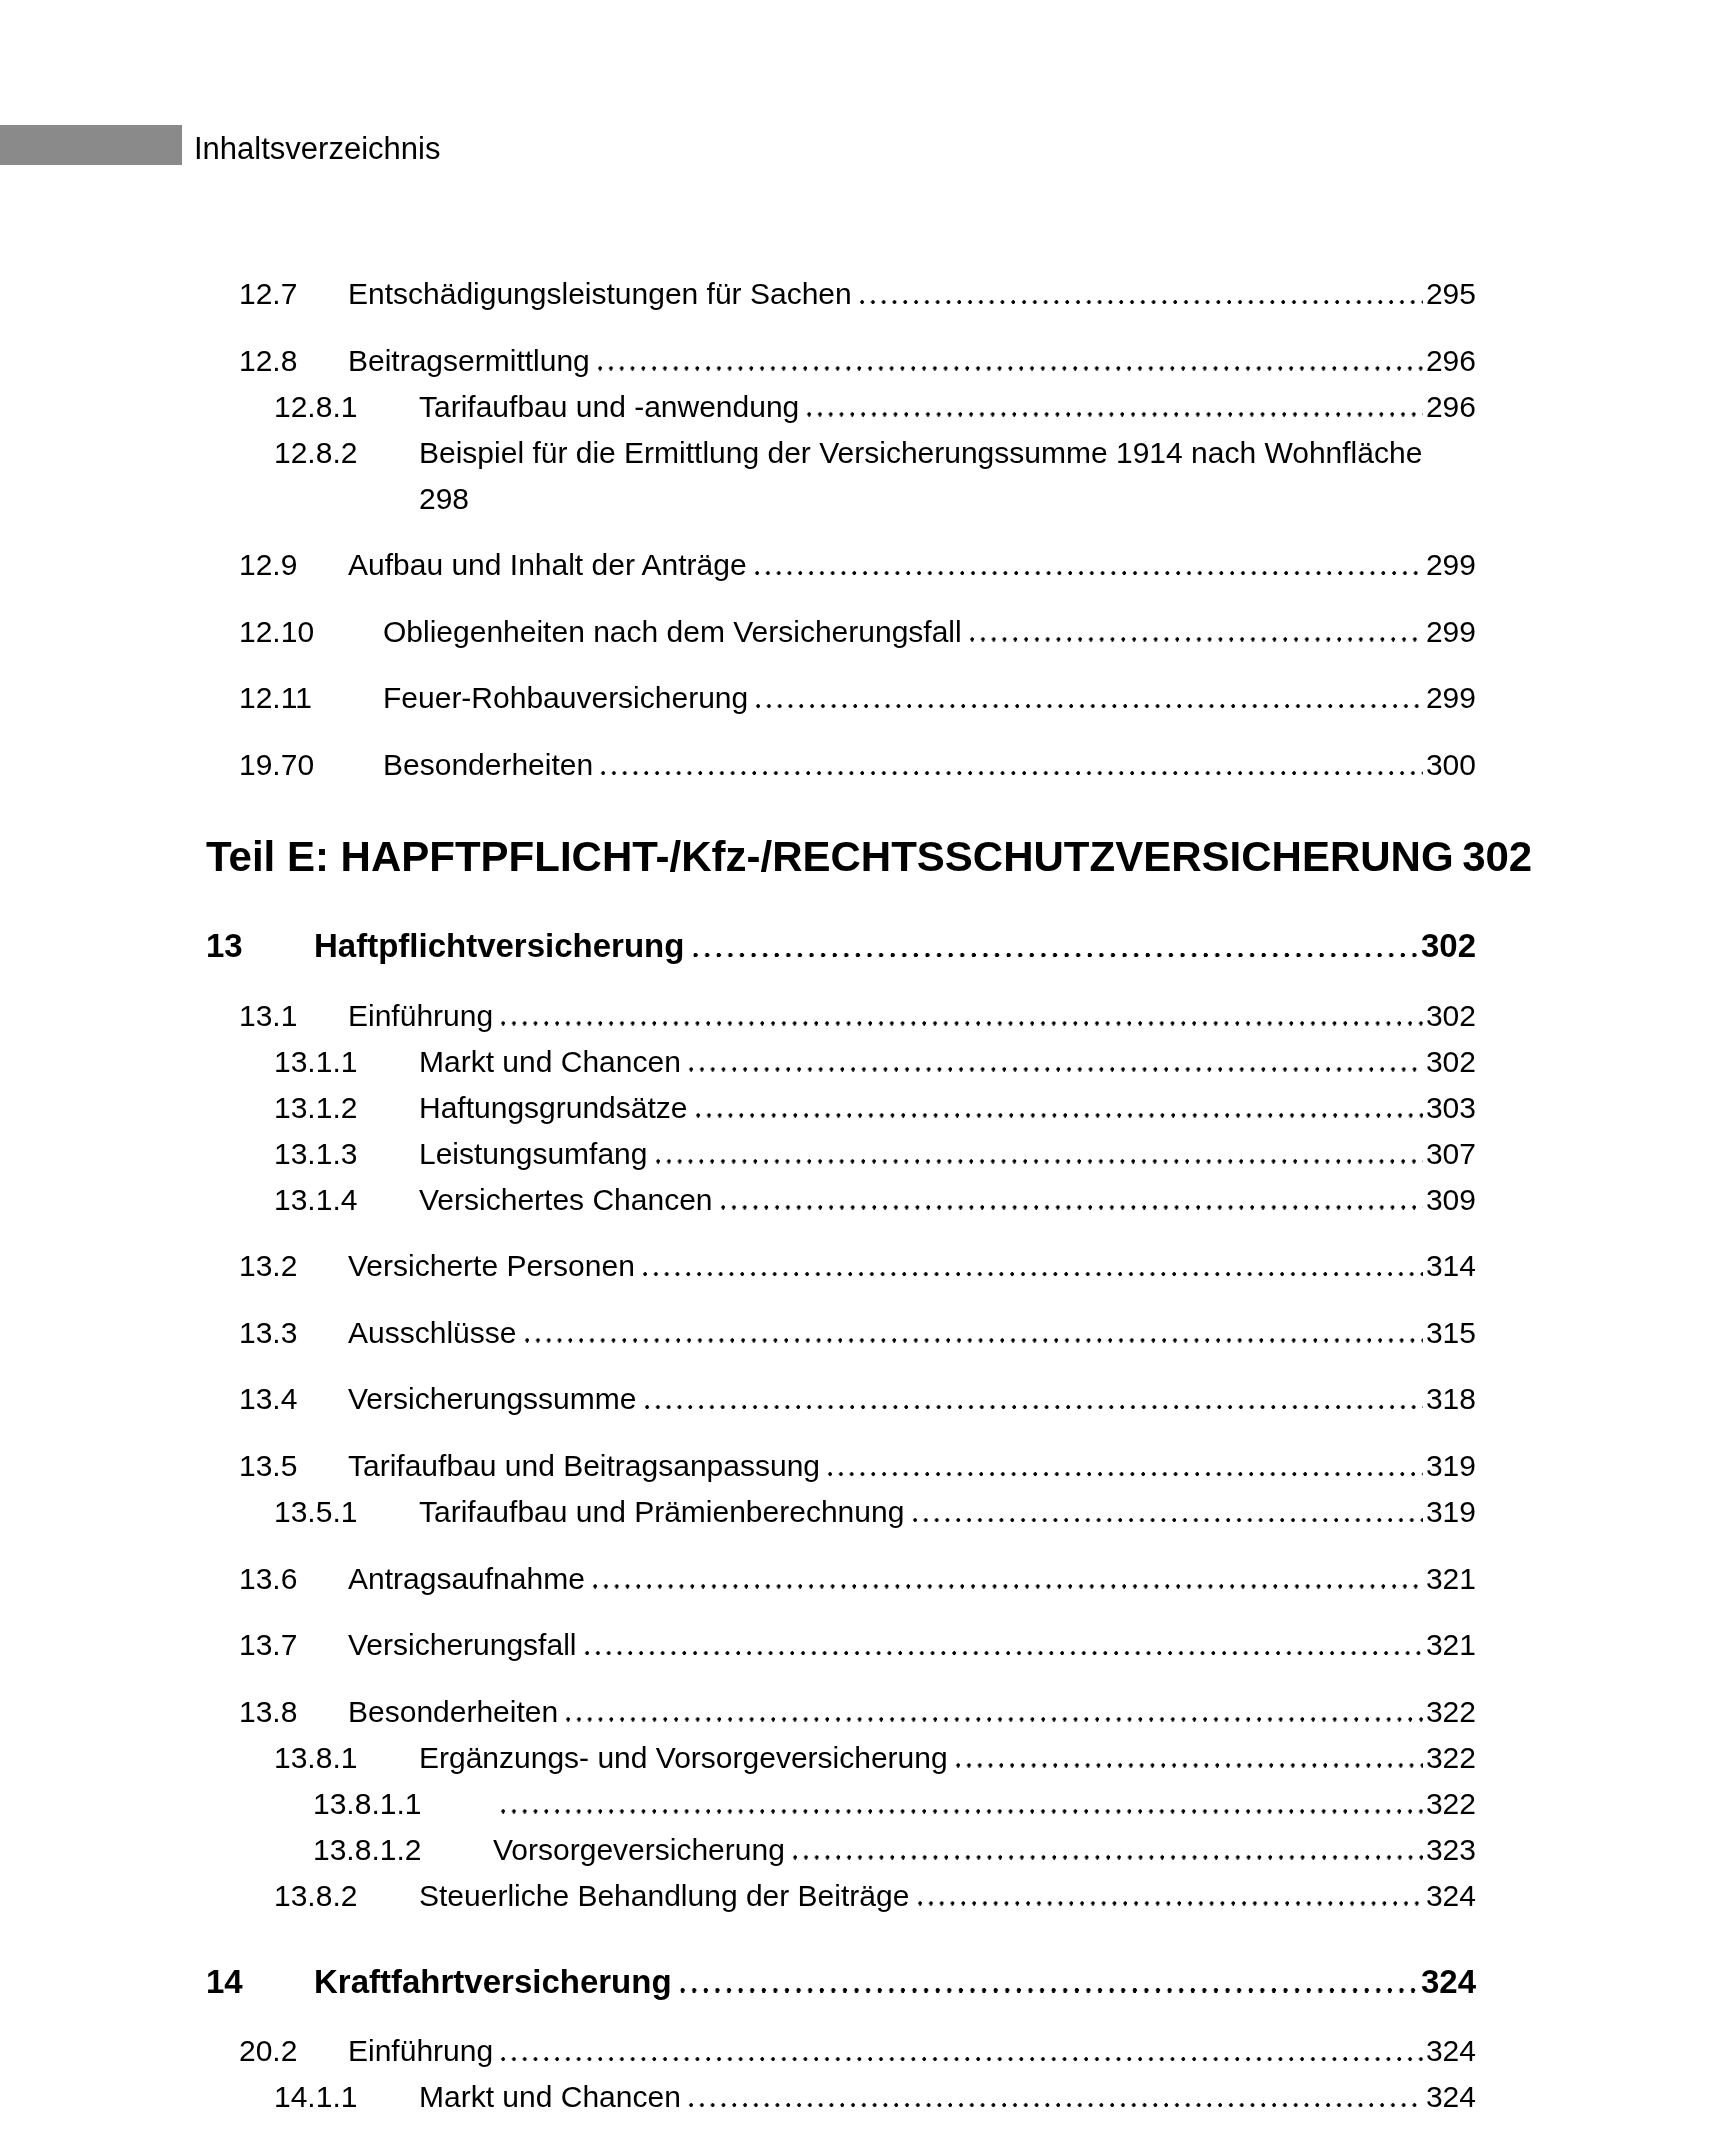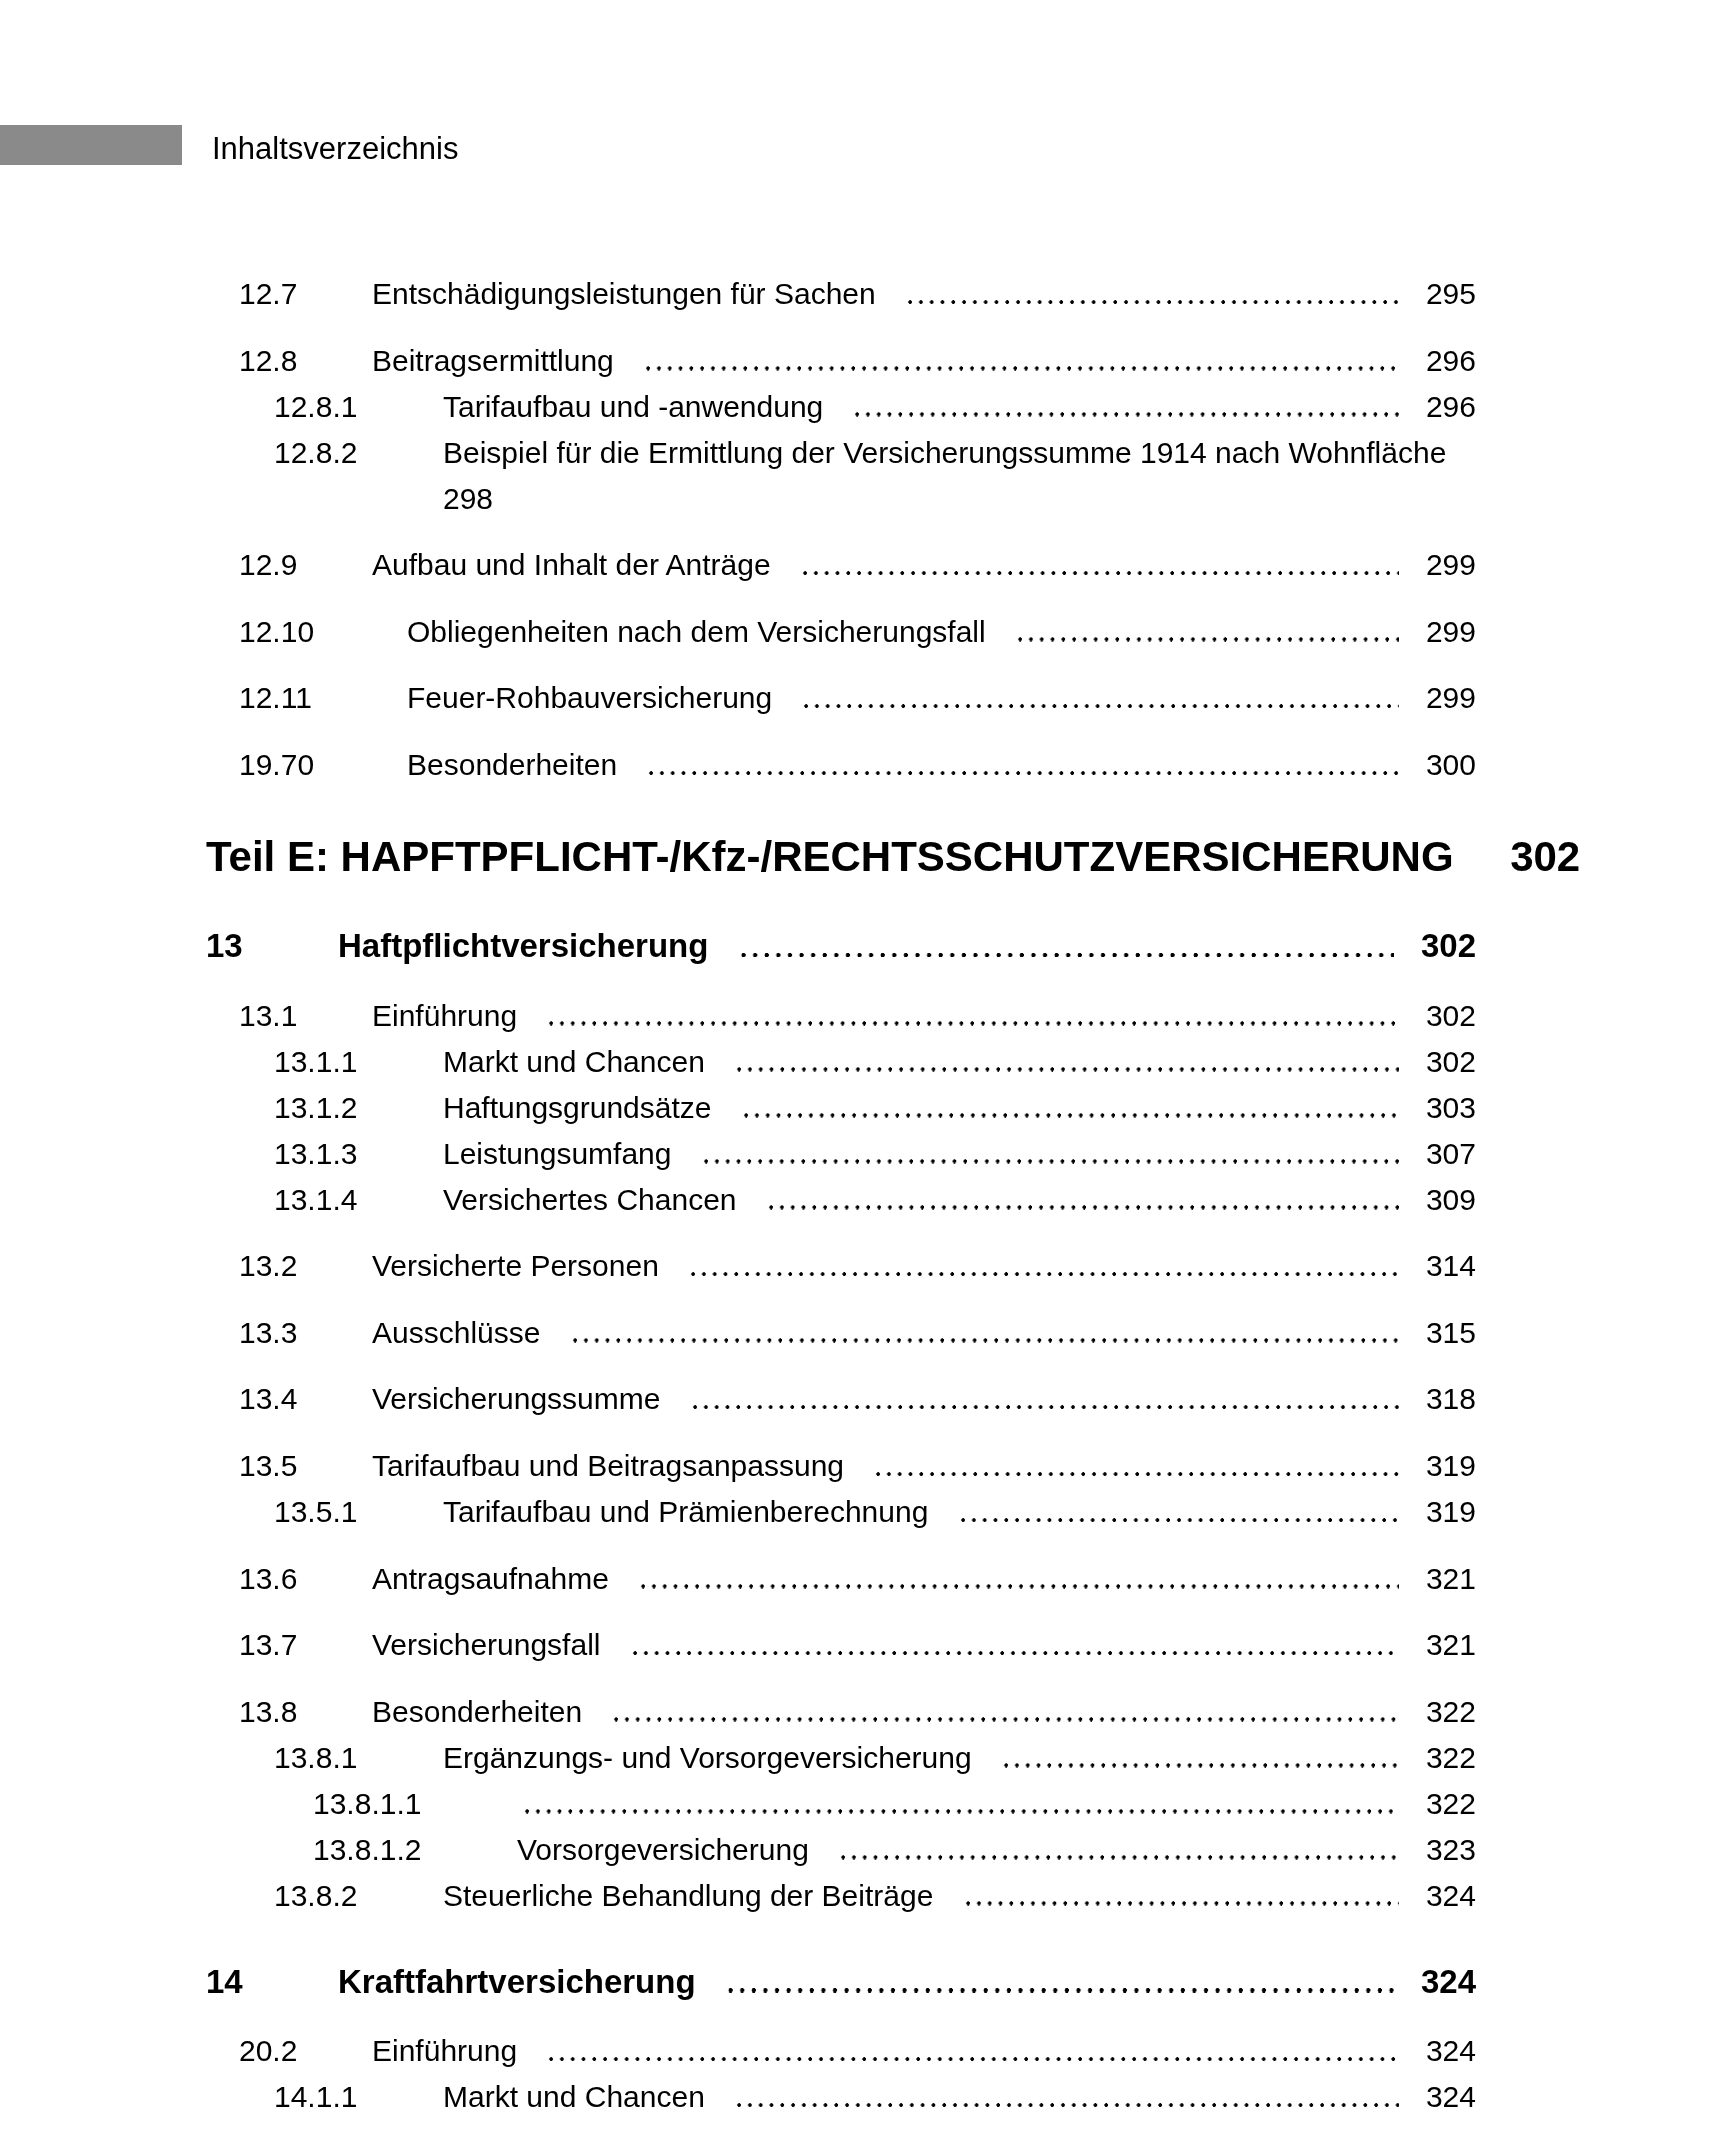--- a/index.html
+++ b/index.html
@@ -17,40 +17,39 @@
   .gray-bar {
     position: absolute;
     left: 0;
     top: 125px;
     width: 182px;
     height: 40px;
     background: #8a8a8a;
   }
   .header-title {
     position: absolute;
-    left: 212px;
+    left: 194px;
     top: 129px;
     font-size: 31px;
     line-height: 39px;
     font-weight: normal;
     white-space: nowrap;
   }
   .toc {
     position: absolute;
     left: 206px;
     top: 271px;
     width: 1270px;
   }
   .row {
     display: flex;
     align-items: baseline;
     font-size: 30px;
     line-height: 46px;
     white-space: nowrap;
-    gap: 24px;
   }
   .row .num { flex: 0 0 auto; }
   .row .title { flex: 0 0 auto; }
   .l2 .num { margin-left: 33px; width: 109px; }
   .l2.wide .num { width: 144px; }
   .l3 .num { margin-left: 68px; width: 145px; }
   .l4 .num { margin-left: 107px; width: 180px; }
   .mt { margin-top: 20.6px; }
   .part {
     font-weight: bold;

